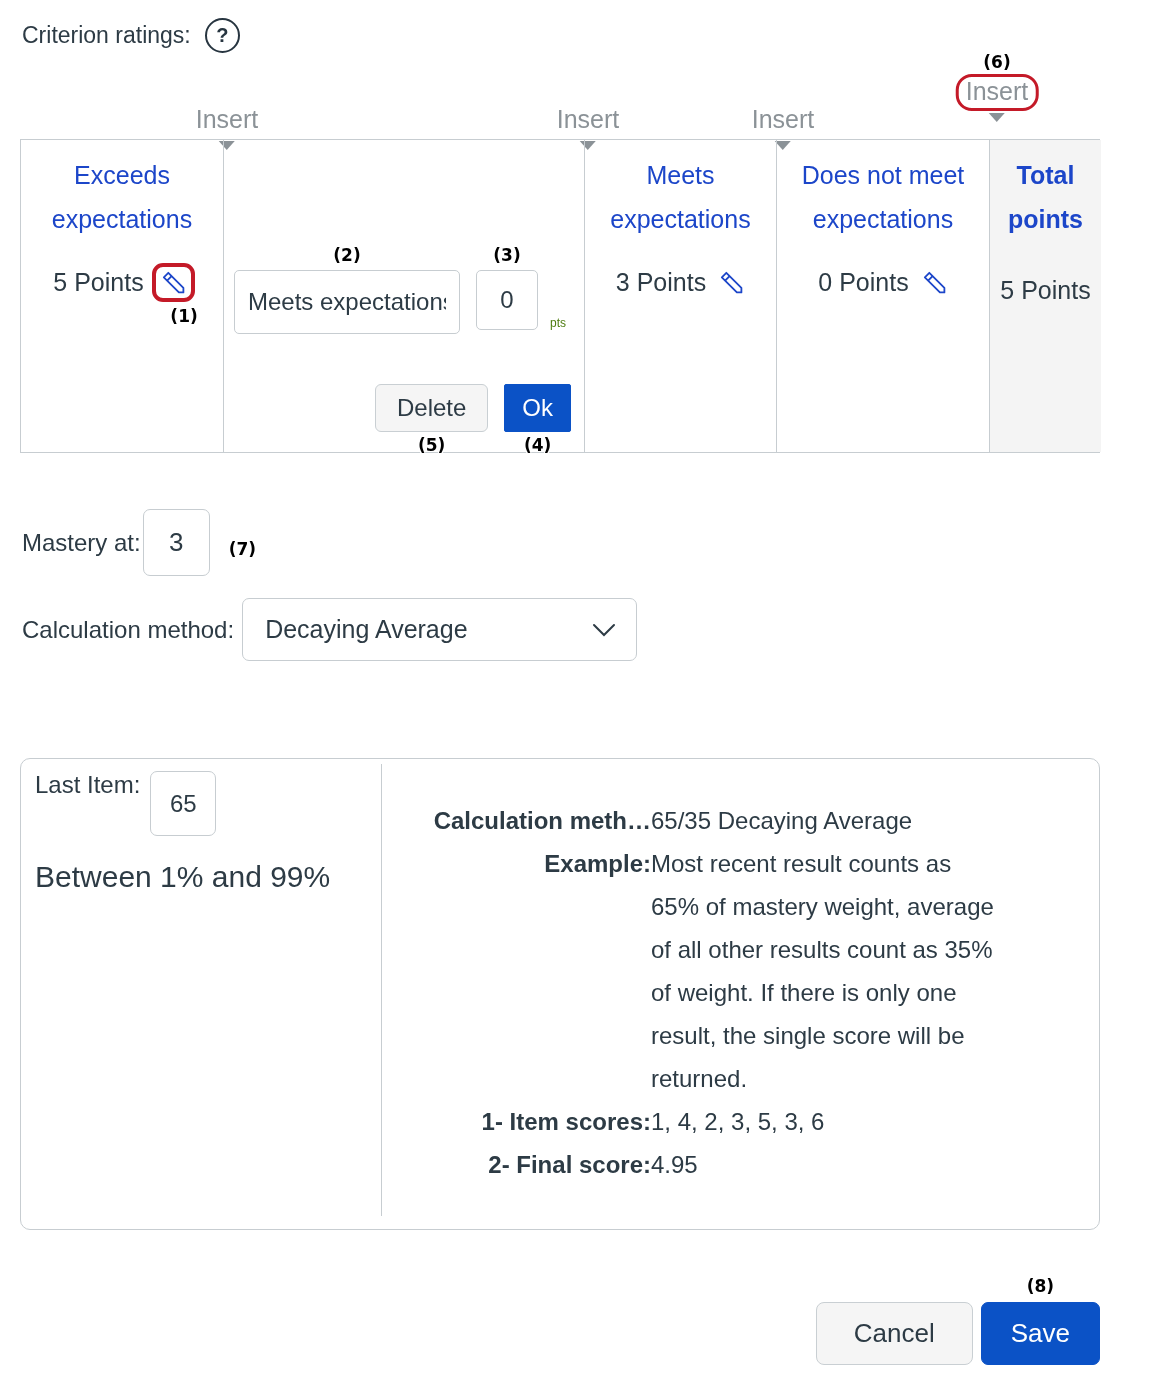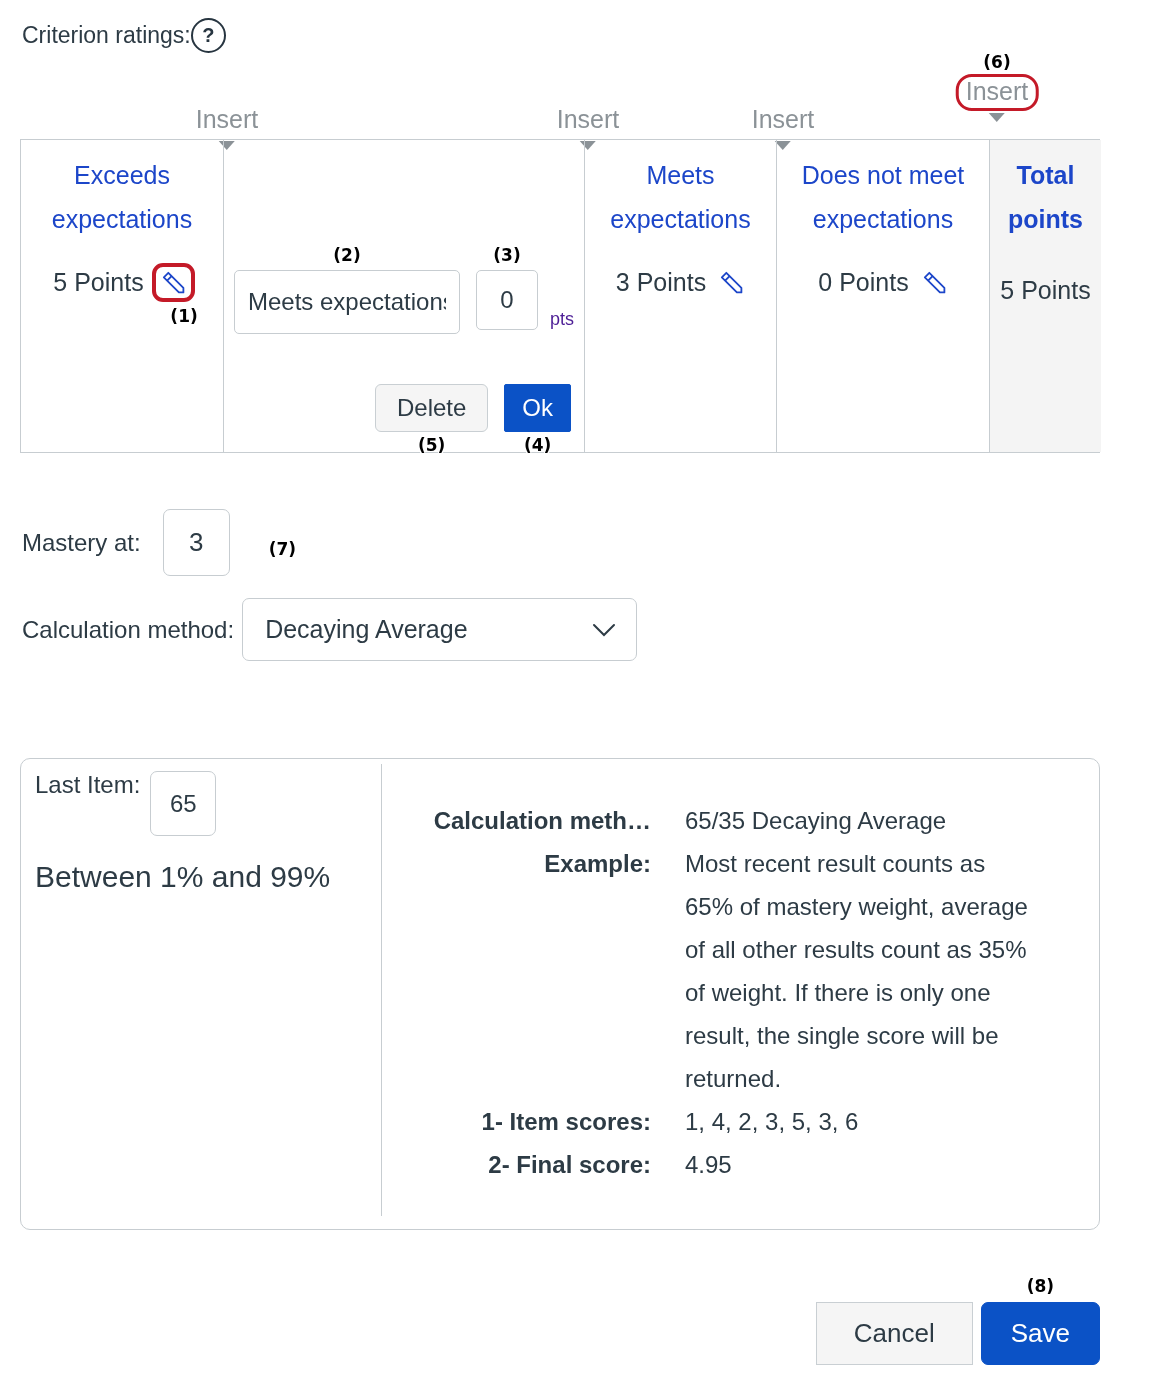--- a/index.html
+++ b/index.html
@@ -7,21 +7,21 @@
   body {
     width:1158px; height:1394px;
     font-family:"Liberation Sans", sans-serif;
     color:#2d3b45;
     position:relative;
     overflow:hidden;
   }
   .page { padding:18px 0 26px 20px; width:1158px; }
 
   
-  .header-row { display:flex; align-items:center; padding-left:2px; }
+  .header-row { display:flex; align-items:center; gap:14px; padding-left:2px; }
   .header-label { font-size:23px; }
   .help-icon {
     width:35px; height:35px; border-radius:50%;
     border:2.5px solid #273540; display:flex; align-items:center; justify-content:center;
     font-size:20px; font-weight:600; color:#273540; cursor:pointer;
   }
 
   
   .insert-row { position:relative; height:62px; margin-top:24px; }
   .insert-btn { position:absolute; top:0; transform:translateX(-50%); text-align:center; cursor:pointer; }
@@ -65,36 +65,36 @@
   .input-wrap { position:relative; display:inline-block; }
   .name-input {
     width:226px; height:64px; border:1px solid #c7cdd1; border-radius:5px;
     font-family:inherit; font-size:24px; color:#2d3b45; padding:0 13px;
     outline:none; white-space:nowrap; overflow:hidden;
   }
   .pts-input {
     width:62px; height:60px; border:1px solid #c7cdd1; border-radius:5px;
     font-family:inherit; font-size:24px; color:#2d3b45; text-align:center; outline:none;
   }
-  .pts-label { font-size:18px; color:#4c1d95; align-self:flex-end; margin:0 14px 4px -4px; }
+  .pts-label { font-size:12px; color:#4d7c0f; align-self:flex-end; margin:0 14px 4px -4px; }
   .edit-buttons { display:flex; justify-content:flex-end; gap:16px; margin-top:50px; padding-right:13px; }
   .btn-wrap { position:relative; display:inline-block; }
 
   .btn { font-family:inherit; cursor:pointer; }
   .btn-secondary {
     background:#f5f5f5; border:1px solid #c9cfd3; border-radius:6px;
     color:#2d3b45; font-size:24px; padding:9px 21px;
   }
   .btn-primary {
     background:#0b52c6; border:1px solid #0b52c6; border-radius:2px;
     color:#ffffff; font-size:24px; padding:9px 17px;
   }
 
   
-  .mastery-row { display:flex; align-items:center; margin-top:56px; padding-left:2px; position:relative;gap:20px; }
+  .mastery-row { display:flex; align-items:center; margin-top:56px; padding-left:2px; position:relative; }
   .mastery-label { font-size:24px; }
   .mastery-input {
     width:67px; height:67px; margin-left:2px; border:1px solid #c7cdd1; border-radius:7px;
     font-family:inherit; font-size:26px; color:#2d3b45; text-align:center; outline:none;
   }
   .ann-inline { position:static; margin-left:19px; margin-top:12px; }
 
   .calc-row { display:flex; align-items:center; margin-top:22px; padding-left:2px; }
   .calc-label { font-size:24px; }
   .select-box {
@@ -116,30 +116,30 @@
   .last-item-row { display:flex; align-items:flex-start; gap:10px; }
   .last-item-label { font-size:24px; }
   .last-item-input {
     width:66px; height:65px; border:1px solid #c7cdd1; border-radius:7px;
     font-family:inherit; font-size:24px; color:#2d3b45; text-align:center; outline:none;
   }
   .range-note { margin-top:24px; font-size:30px; }
 
   .panel-right {
     padding:40px 14px 0 0;
-    display:grid; grid-template-columns:270px 1fr; column-gap:34px;
+    display:grid; grid-template-columns:270px 1fr; 
     align-content:start;
   }
   .def-label { text-align:right; font-weight:700; font-size:24px; line-height:43px;
     white-space:nowrap; overflow:hidden; }
   .def-value { font-size:24px; line-height:43px; white-space:pre-line; }
 
   
   .footer-row { width:1080px; margin-top:72px; display:flex; justify-content:flex-end; gap:8px; }
-  .cancel-btn { font-size:26px; padding:15px 37px; border-radius:0; }
+  .cancel-btn { font-size:26px; padding:15px 37px; border-radius:8px; }
   .save-btn { font-size:26px; padding:15px 29px; border-radius:7px; }
   .save-wrap .annotation { top:-26px; left:50%; transform:translateX(-50%); }
 </style>
 </head>
 <body>
 
 <div class="page">
 
   <div class="header-row">
     <span class="header-label">Criterion ratings:</span>

